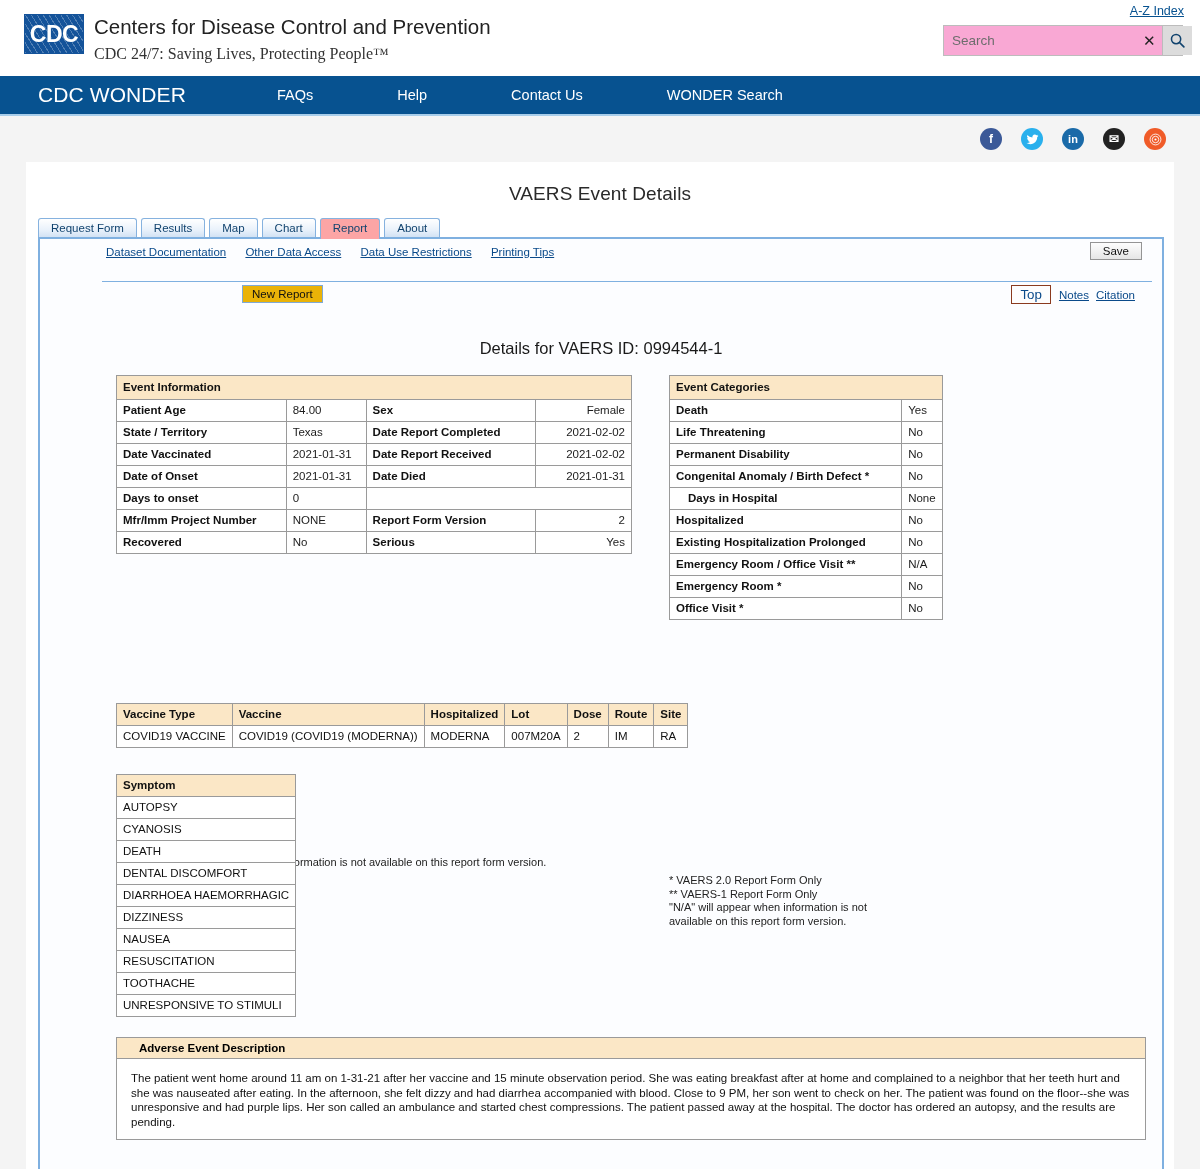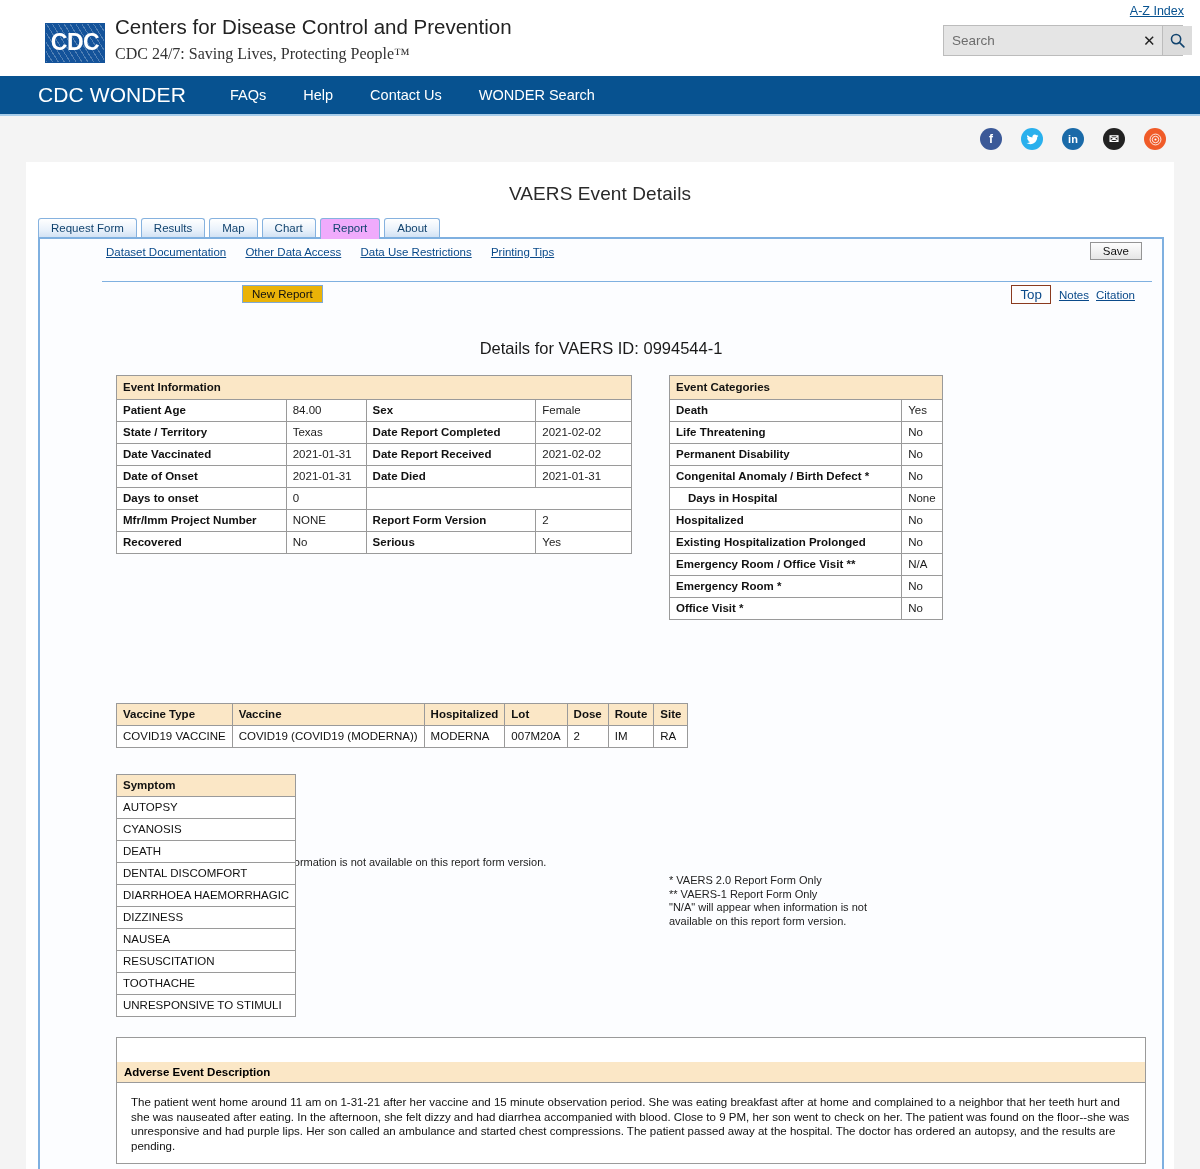--- a/index.html
+++ b/index.html
@@ -16,22 +16,22 @@
     position: relative;
     width: 1200px; height: 76px;
     background: #ffffff;
   }
   .az-index {
     position: absolute; right: 16px; top: 4px;
     font-size: 12.5px; color: #075290;
     text-decoration: underline; cursor: pointer;
   }
   .logo-wrap {
-    position: absolute; left: 45px; top: 14px;
-    display: flex; align-items: flex-end;
+    position: absolute; left: 24px; top: 14px;
+    display: flex; align-items: flex-start;
   }
   .cdc-logo {
     width: 60px; height: 40px;
     background: #14539a;
     position: relative; overflow: hidden;
     border: 1px solid #14539a;
   }
   .cdc-logo .stripes {
     position: absolute; inset: 0;
     background: repeating-linear-gradient(58deg,
@@ -50,21 +50,21 @@
   .logo-title {
     font-size: 20.5px; color: #222; line-height: 1.15;
     font-family: "Liberation Sans", sans-serif;
   }
   .logo-sub {
     font-size: 16px; color: #333; margin-top: 6px; font-family: Liberation Serif, serif;
   }
   .search-wrap {
     position: absolute; right: 17px; top: 25px;
     display: flex; align-items: stretch;
-    border: 1px solid #bcbcbc; background: #e5e5e5;
+    border: 1px solid #bcbcbc; background: #f9a8d4;
     height: 31px; width: 240px;
   }
   .search-input {
     border: none; outline: none; flex: 1;
     padding: 0 8px; font-size: 13.5px; color: #555;
     font-family: "Liberation Sans", sans-serif;
     background: transparent;
   }
   .search-input::placeholder { color: #6d6d6d; }
   .search-clear {
@@ -78,20 +78,21 @@
     display: flex; align-items: center; justify-content: center;
     cursor: pointer;
   }
 
   
   .nav-bar {
     width: 1200px; height: 40px;
     background: #075290;
     display: flex; align-items: center;
     border-bottom: 2px solid #a8cdea;
+    gap: 47px;
   }
   .nav-brand {
     color: #fff; font-size: 21px; margin-left: 38px; margin-right: 44px;
     letter-spacing: 0.1px;
   }
   .nav-link {
     color: #fff; font-size: 14.5px; margin-right: 37px;
     text-decoration: none; cursor: pointer;
   }
 
@@ -143,21 +144,21 @@
     font-size: 11.5px; color: #11436e;
     padding: 3px 12px 3px 12px;
     margin-right: 4px;
     border-radius: 3px 3px 0 0;
     cursor: pointer;
     position: relative; top: 1px;
     white-space: nowrap;
     line-height: 13px;
   }
   .tab.active {
-    background: #f0abfc;
+    background: #fca5a5;
     color: #11436e;
     z-index: 3;
     top: 2px;
     padding-bottom: 4px;
     border-color: #86b2df;
   }
 
   
   .report-panel {
     border: 2px solid #7fb0e0;
@@ -240,21 +241,21 @@
   }
   .tbl .lbl { font-weight: bold; }
   .tbl .val { color: #1c1c1c; }
 
   .ev-info {
     position: absolute; left: 76px; top: 136px; width: 516px;
   }
   .ev-info td.lbl { width: 170px; }
   .ev-info td.c2 { width: 80px; }
   .ev-info td.c3 { width: 170px; }
-  .ev-info td.c4 { width: 96px; }
+  .ev-info td.c4 { width: 96px; text-align: right; }
 
   .footnote {
     font-size: 11px; color: #222; line-height: 13.5px;
     white-space: pre-line;
   }
   .ev-info-notes { position: absolute; left: 76px; top: 590px; }
 
   .ev-cats {
     position: absolute; left: 629px; top: 136px; width: 274px;
   }
@@ -269,21 +270,21 @@
   .sym-tbl { position: absolute; left: 76px; top: 535px; width: 174px; }
   .sym-tbl th { background: #fbe7c6; font-weight: bold; }
   .sym-tbl td { padding: 3px 6px; }
 
   .aed-box {
     position: absolute; left: 76px; top: 798px; right: 16px;
     border: 1px solid #9a9a9a; background: #fff;
   }
   .aed-head {
     background: #fbe7c6; font-weight: bold; font-size: 11.5px;
-    padding: 4px 7px; border-bottom: 1px solid #9a9a9a; margin-top: 24px;
+    padding: 4px 22px; border-bottom: 1px solid #9a9a9a;
   }
   .aed-body {
     font-size: 11.5px; line-height: 14.5px; color: #111;
     padding: 12px 14px 10px 14px;
     text-align: left;
   }
 </style>
 </head>
 <body>
 

